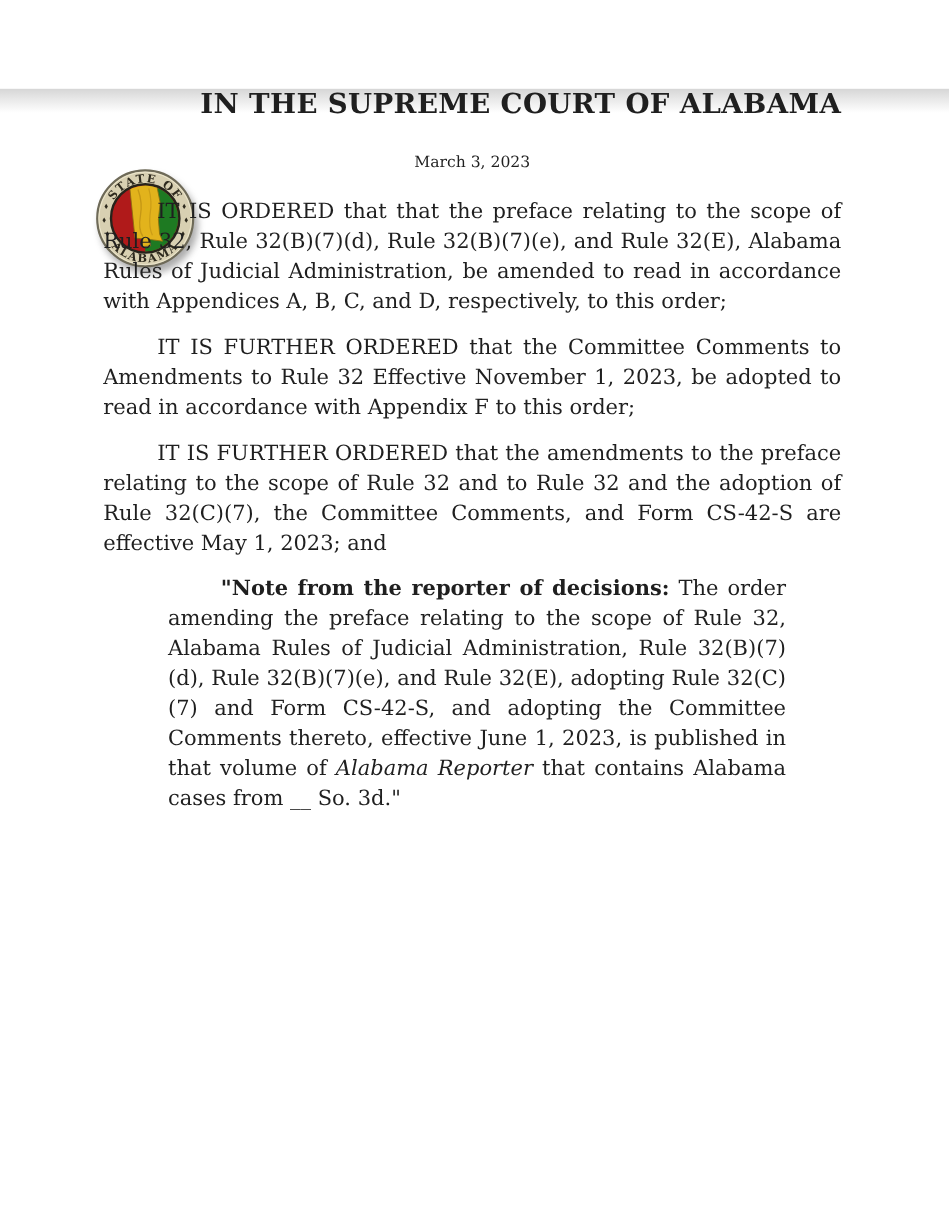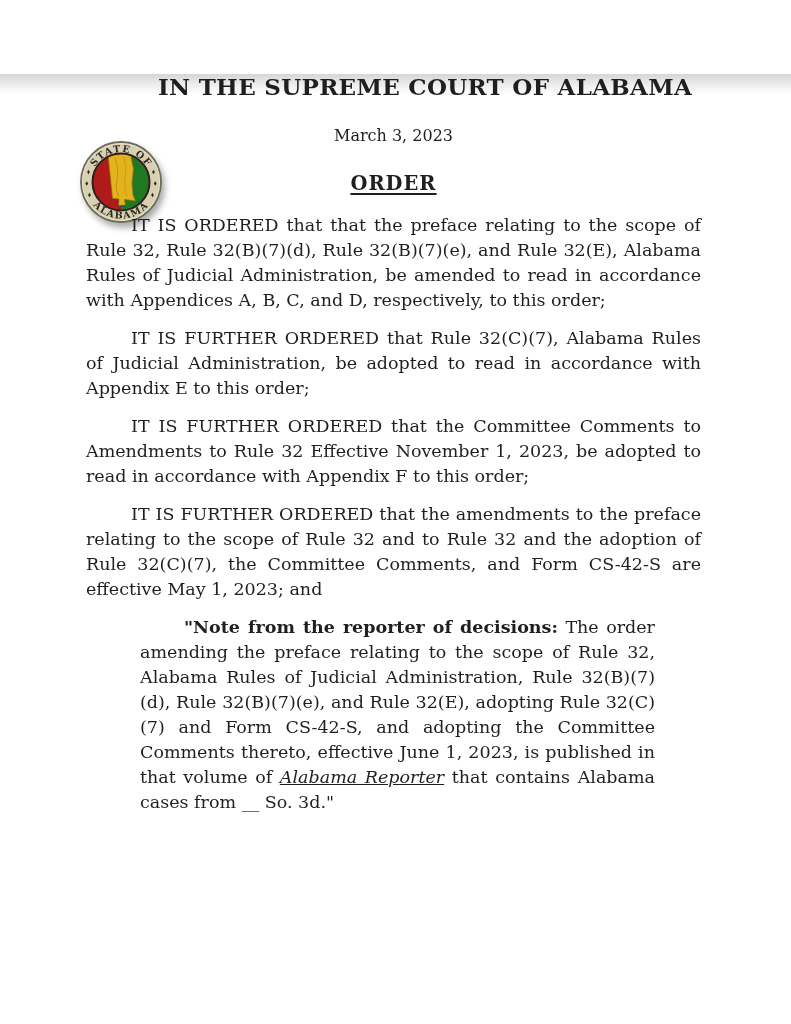--- a/index.html
+++ b/index.html
@@ -38,30 +38,30 @@
     top: 66px;
     width: 84px;
     height: 84px;
     filter: drop-shadow(3px 5px 3px rgba(70,70,70,0.45));
   }
   .seal text {
     font-family: "DejaVu Serif", serif;
   }
   .court-title {
     margin: 74px 0 0 72px;  
-    text-align: left;
+    text-align: right;
     font-size: 23px;
     line-height: 26px;
     font-weight: bold;
     letter-spacing: 0.3px;
   }
   .order-date {
     margin-top: 23px;
     text-align: center;
-    font-size: 16px;
+    font-size: 13px;
     line-height: 25px;
   }
   .order-heading {
     margin-top: 23px;
     text-align: center;
     font-size: 19.5px;
     line-height: 25px;
     font-weight: bold;
   }
   .order-heading .underlined {
@@ -81,21 +81,21 @@
     margin: 0 0 13px 0;
   }
   .note-quote {
     margin: 0 46px 0 54px;
     font-size: 17.5px;
     line-height: 25px;
     text-align: justify;
     text-indent: 44px;
   }
   .bold   { font-weight: bold; }
-  .italic { font-style: italic; text-decoration: underline; }
+  .italic { font-style: italic; }
 </style>
 </head>
 <body>
 
 <div class="page">
 
   <div class="top-shadow"></div>
 
   <svg class="seal" viewBox="-42 -42 84 84" aria-hidden="true">
     <defs>
@@ -135,28 +135,24 @@
     <text font-size="9.5" font-weight="bold" letter-spacing="1.3" fill="#2e2a1e">
       <textPath href="#arcBot" startOffset="50%" text-anchor="middle">ALABAMA</textPath>
     </text>
   </svg>
 
   <div class="content">
 
     <header>
       <h1 class="court-title">IN THE SUPREME COURT OF ALABAMA</h1>
       <div class="order-date">March 3, 2023</div>
-      <div class="order-heading">
-        <span class="underlined">ORDER</span>
-      </div>
     </header>
 
     <main class="body-text">
       <p class="body-para">IT IS ORDERED that that the preface relating to the scope of Rule 32, Rule 32(B)(7)(d), Rule 32(B)(7)(e), and Rule 32(E), Alabama Rules of Judicial Administration, be amended to read in accordance with Appendices A, B, C, and D, respectively, to this order;</p>
-      <p class="body-para">IT IS FURTHER ORDERED that Rule 32(C)(7), Alabama Rules of Judicial Administration, be adopted to read in accordance with Appendix E to this order;</p>
       <p class="body-para">IT IS FURTHER ORDERED that the Committee Comments to Amendments to Rule 32 Effective November 1, 2023, be adopted to read in accordance with Appendix F to this order;</p>
       <p class="body-para">IT IS FURTHER ORDERED that the amendments to the preface relating to the scope of Rule 32 and to Rule 32 and the adoption of Rule 32(C)(7), the Committee Comments, and Form CS-42-S are effective May 1, 2023; and</p>
 
       <blockquote class="note-quote"><span class="bold">"Note from the reporter of decisions:</span><span> The order amending the preface relating to the scope of Rule 32, Alabama Rules of Judicial Administration, Rule 32(B)(7)(d), Rule 32(B)(7)(e), and Rule 32(E), adopting Rule 32(C)(7) and Form CS-42-S, and adopting the Committee Comments thereto, effective June 1, 2023, is published in that volume of </span><span class="italic">Alabama Reporter</span><span> that contains Alabama cases from __ So. 3d."</span></blockquote>
     </main>
 
   </div>
 </div>
 
 </body></html>

